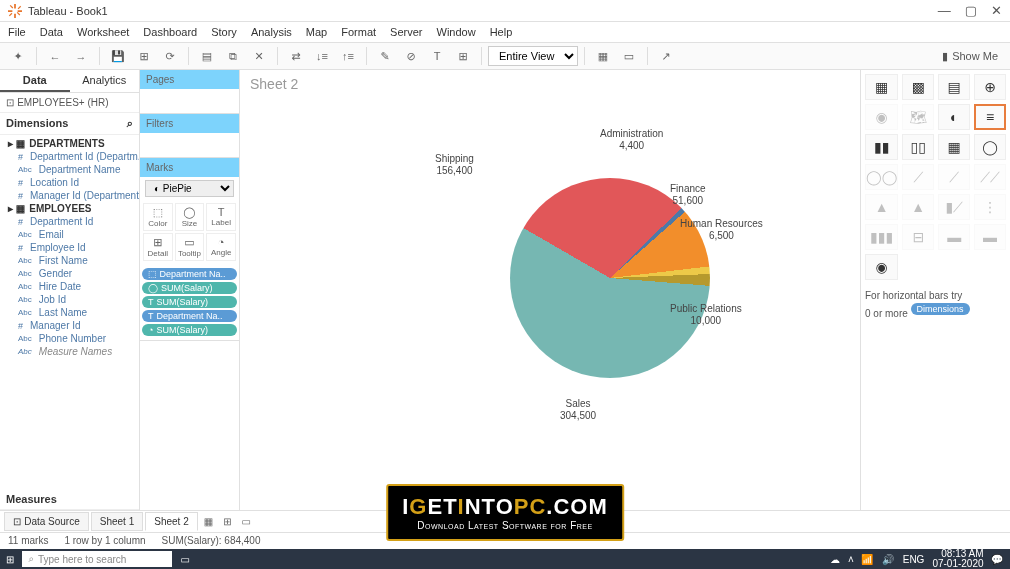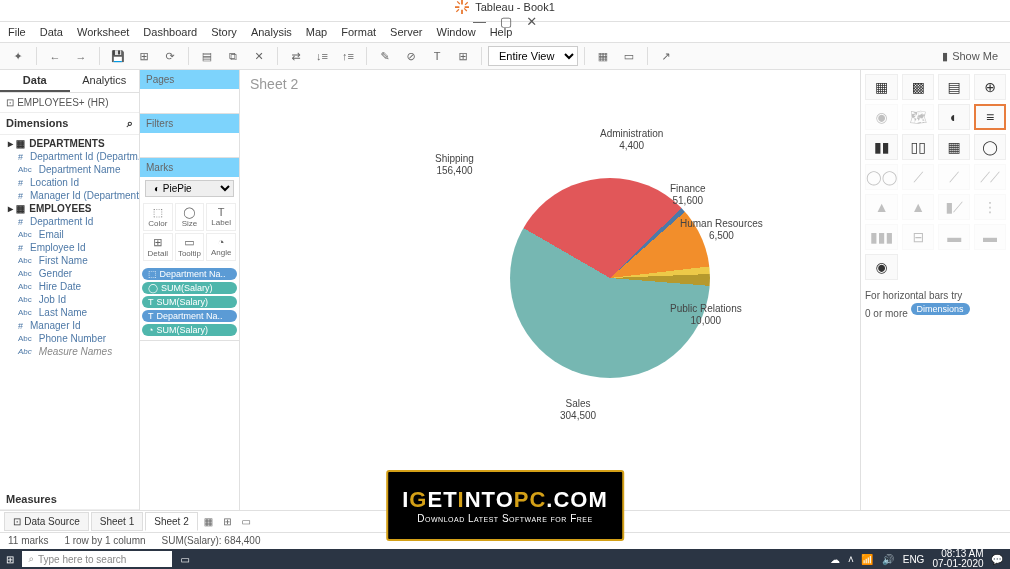--- a/index.html
+++ b/index.html
@@ -1,18 +1,18 @@
 <!DOCTYPE html>
 <html><head>
 <meta charset="utf-8">
 <style>
 * { box-sizing: border-box; margin: 0; padding: 0; font-family: "Segoe UI", Arial, sans-serif; }
 body { width: 1010px; height: 569px; background: #fff; font-size: 11px; color: #333; overflow: hidden; position: relative; }
 
-.titlebar { height: 22px; display: flex; align-items: center; justify-content: space-between; padding: 0 8px; border-bottom: 1px solid #e0e0e0; flex-direction: column; }
+.titlebar { height: 22px; display: flex; align-items: center; justify-content: space-between; padding: 0 8px; border-bottom: 1px solid #e0e0e0; }
 .titlebar .left { display: flex; align-items: center; gap: 6px; }
 .titlebar .logo { width: 14px; height: 14px; }
 .titlebar .ctrls { display: flex; gap: 14px; }
 .titlebar .ctrls span { font-size: 13px; color: #555; cursor: pointer; }
 
 .menubar { height: 20px; display: flex; align-items: center; gap: 14px; padding: 0 8px; font-size: 11px; }
 .menubar span { cursor: pointer; }
 
 .toolbar { height: 28px; border-top: 1px solid #e0e0e0; border-bottom: 1px solid #e0e0e0; display: flex; align-items: center; padding: 0 6px; gap: 2px; background: #fafafa; }
 .toolbar .btn { width: 24px; height: 22px; display: flex; align-items: center; justify-content: center; color: #666; cursor: pointer; }
@@ -76,21 +76,21 @@
 .sheet-tabs .stab.active { background: #fff; border-bottom: 1px solid #fff; }
 .sheet-tabs .icon-btn { padding: 2px 4px; cursor: pointer; color: #666; }
 
 .status { height: 16px; border-top: 1px solid #e0e0e0; display: flex; align-items: center; padding: 0 8px; font-size: 10px; color: #555; gap: 16px; }
 
 .taskbar { position: absolute; bottom: 0; width: 100%; height: 20px; background: #2b3544; display: flex; align-items: center; color: #fff; font-size: 10px; padding: 0 6px; justify-content: space-between; }
 .taskbar .left { display: flex; align-items: center; gap: 8px; }
 .taskbar .right { display: flex; align-items: center; gap: 8px; }
 .taskbar .search { background: #fff; color: #888; padding: 1px 6px; border-radius: 0; width: 150px; height: 16px; display: flex; align-items: center; gap: 4px; }
 
-.watermark { position: absolute; bottom: 28px; left: 50%; transform: translateX(-50%); background: #000; padding: 15px 14px; text-align: center; border: 2px solid #d4a017; border-radius: 3px; z-index: 50; margin-top: 45px; }
+.watermark { position: absolute; bottom: 28px; left: 50%; transform: translateX(-50%); background: #000; padding: 8px 14px; text-align: center; border: 2px solid #d4a017; border-radius: 3px; z-index: 50; margin-top: 45px; }
 .watermark .l1 { color: #fff; font-size: 22px; font-weight: bold; font-family: Georgia, serif; letter-spacing: 1px; }
 .watermark .l1 .g { color: #d4a017; }
 .watermark .l2 { color: #fff; font-size: 10px; font-variant: small-caps; letter-spacing: 0.5px; }
 </style>
 </head>
 <body>
 
 <div class="titlebar">
   <div class="left">
     <svg class="logo" viewBox="0 0 16 16">

